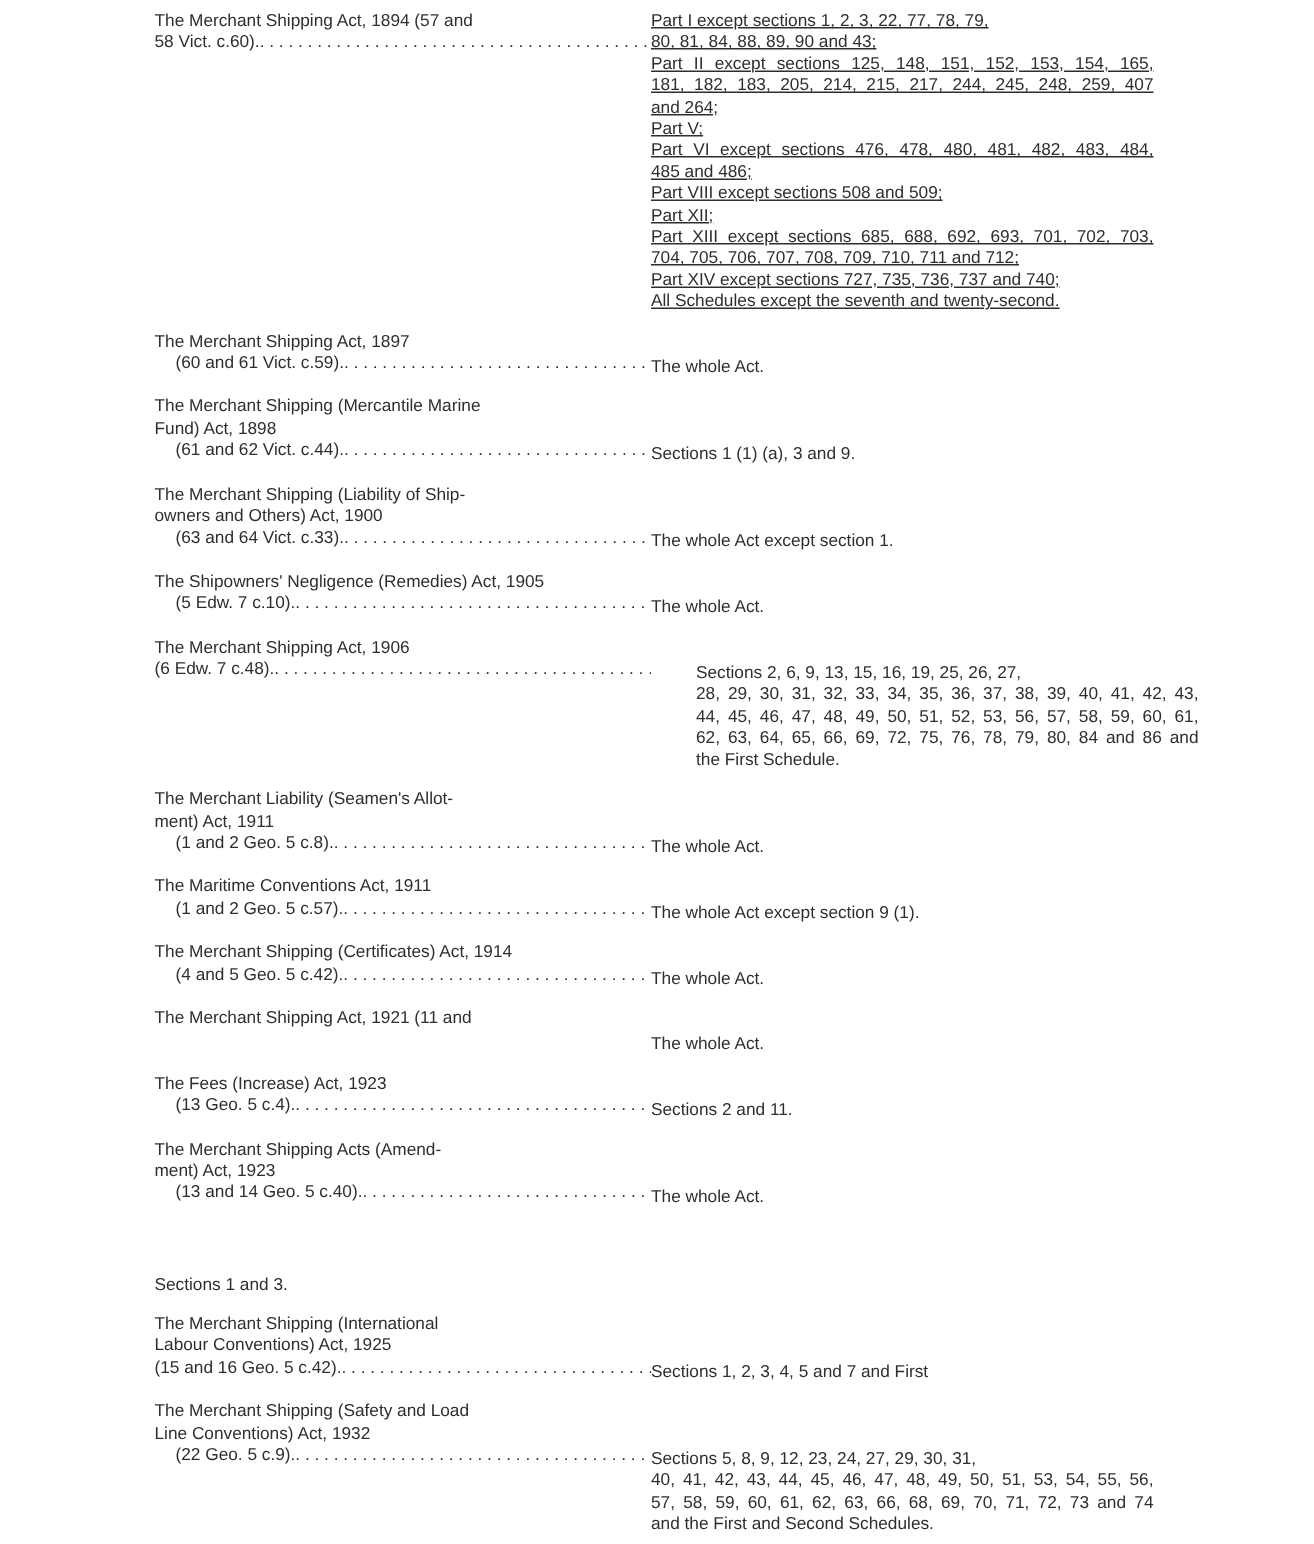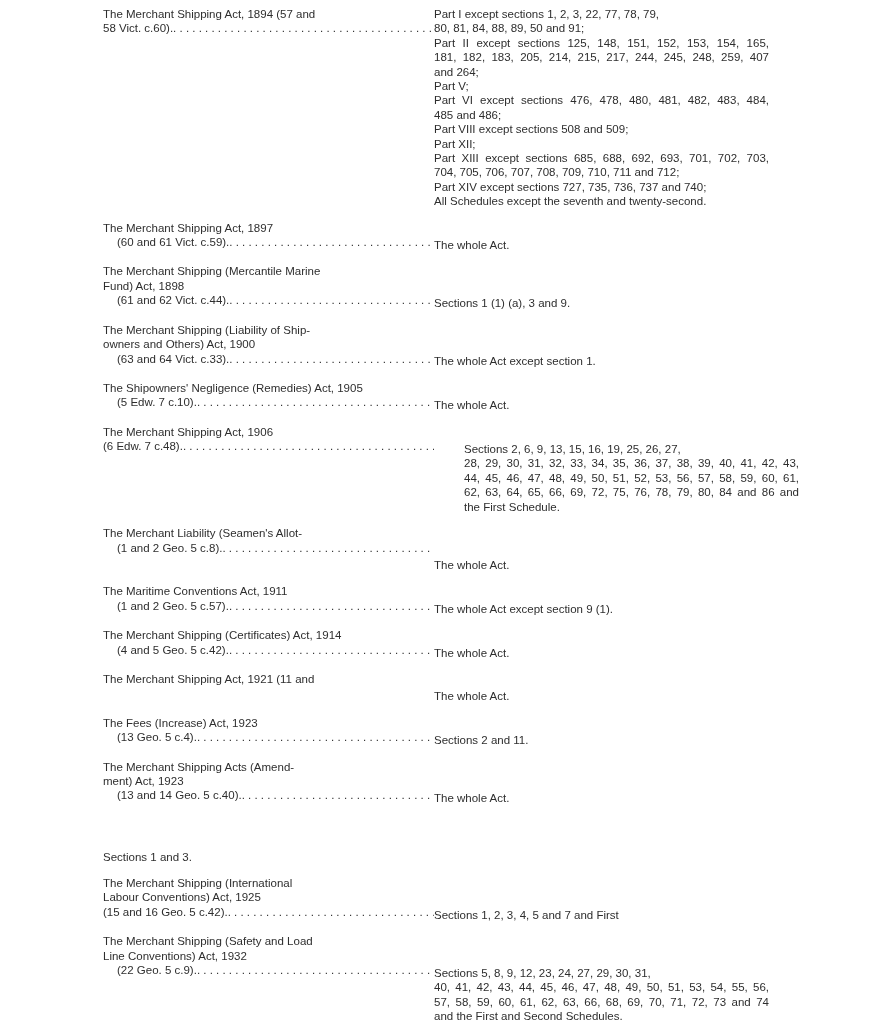--- a/index.html
+++ b/index.html
@@ -56,23 +56,23 @@
 </style>
 </head>
 <body>
 
 <main class="schedule">
     <div class="row">
       <div class="cell-left">
         <div class="act-line"><span class="act-text">The Merchant Shipping Act, 1894 (57 and</span></div>
         <div class="act-line"><span class="act-text">58 Vict. c.60).</span><span class="leader"></span></div>
       </div>
-      <div class="cell-right" style="padding-top: 0px;">
+      <div class="cell-right" style="padding-top: 0px; text-decoration: underline;">
         <div class="prov-line">Part I except sections 1, 2, 3, 22, 77, 78, 79,</div>
-        <div class="prov-line">80, 81, 84, 88, 89, 50 and 91;</div>
+        <div class="prov-line">80, 81, 84, 88, 89, 90 and 43;</div>
         <div class="prov-line just">Part II except sections 125, 148, 151, 152, 153, 154, 165,</div>
         <div class="prov-line just">181, 182, 183, 205, 214, 215, 217, 244, 245, 248, 259, 407</div>
         <div class="prov-line">and 264;</div>
         <div class="prov-line">Part V;</div>
         <div class="prov-line just">Part VI except sections 476, 478, 480, 481, 482, 483, 484,</div>
         <div class="prov-line">485 and 486;</div>
         <div class="prov-line">Part VIII except sections 508 and 509;</div>
         <div class="prov-line">Part XII;</div>
         <div class="prov-line just">Part XIII except sections 685, 688, 692, 693, 701, 702, 703,</div>
         <div class="prov-line">704, 705, 706, 707, 708, 709, 710, 711 and 712;</div>
@@ -127,20 +127,21 @@
         <div class="prov-line">Sections 2, 6, 9, 13, 15, 16, 19, 25, 26, 27,</div>
         <div class="prov-line just">28, 29, 30, 31, 32, 33, 34, 35, 36, 37, 38, 39, 40, 41, 42, 43,</div>
         <div class="prov-line just">44, 45, 46, 47, 48, 49, 50, 51, 52, 53, 56, 57, 58, 59, 60, 61,</div>
         <div class="prov-line just">62, 63, 64, 65, 66, 69, 72, 75, 76, 78, 79, 80, 84 and 86 and</div>
         <div class="prov-line">the First Schedule.</div>
       </div>
     </div>
     <div class="row">
       <div class="cell-left">
         <div class="act-line"><span class="act-text">The Merchant Liability (Seamen's Allot-</span></div>
+        <div class="act-line"><span class="act-text">ment) Act, 1911</span></div>
         <div class="act-line indent"><span class="act-text">(1 and 2 Geo. 5 c.8).</span><span class="leader"></span></div>
       </div>
       <div class="cell-right" style="padding-top: 31.8px;">
         <div class="prov-line">The whole Act.</div>
       </div>
     </div>
     <div class="row">
       <div class="cell-left">
         <div class="act-line"><span class="act-text">The Maritime Conventions Act, 1911</span></div>
         <div class="act-line indent"><span class="act-text">(1 and 2 Geo. 5 c.57).</span><span class="leader"></span></div>

